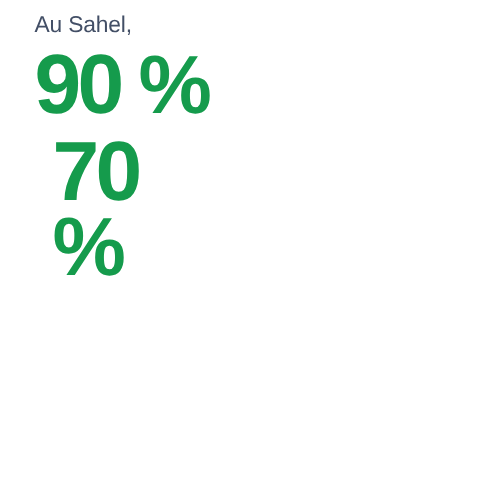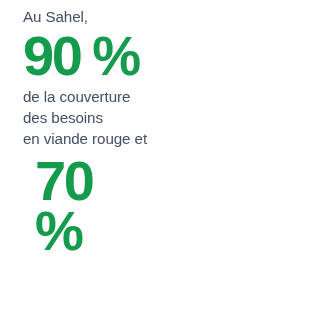--- a/index.html
+++ b/index.html
@@ -87,23 +87,20 @@
 
 <div class="infographic">
 
   <div class="copy copy-intro">Au Sahel,</div>
 
   <div class="stat stat-first">
     <span class="stat-number">90</span>
     <span class="stat-unit">%</span>
   </div>
 
-  <div class="copy copy-middle">de la couverture
-des besoins
-en viande rouge et</div>
 
   <div class="stat stat-second">
     <span class="stat-number">70</span>
     <span class="stat-unit">%</span>
   </div>
 
 
 </div>
 
 </body></html>

